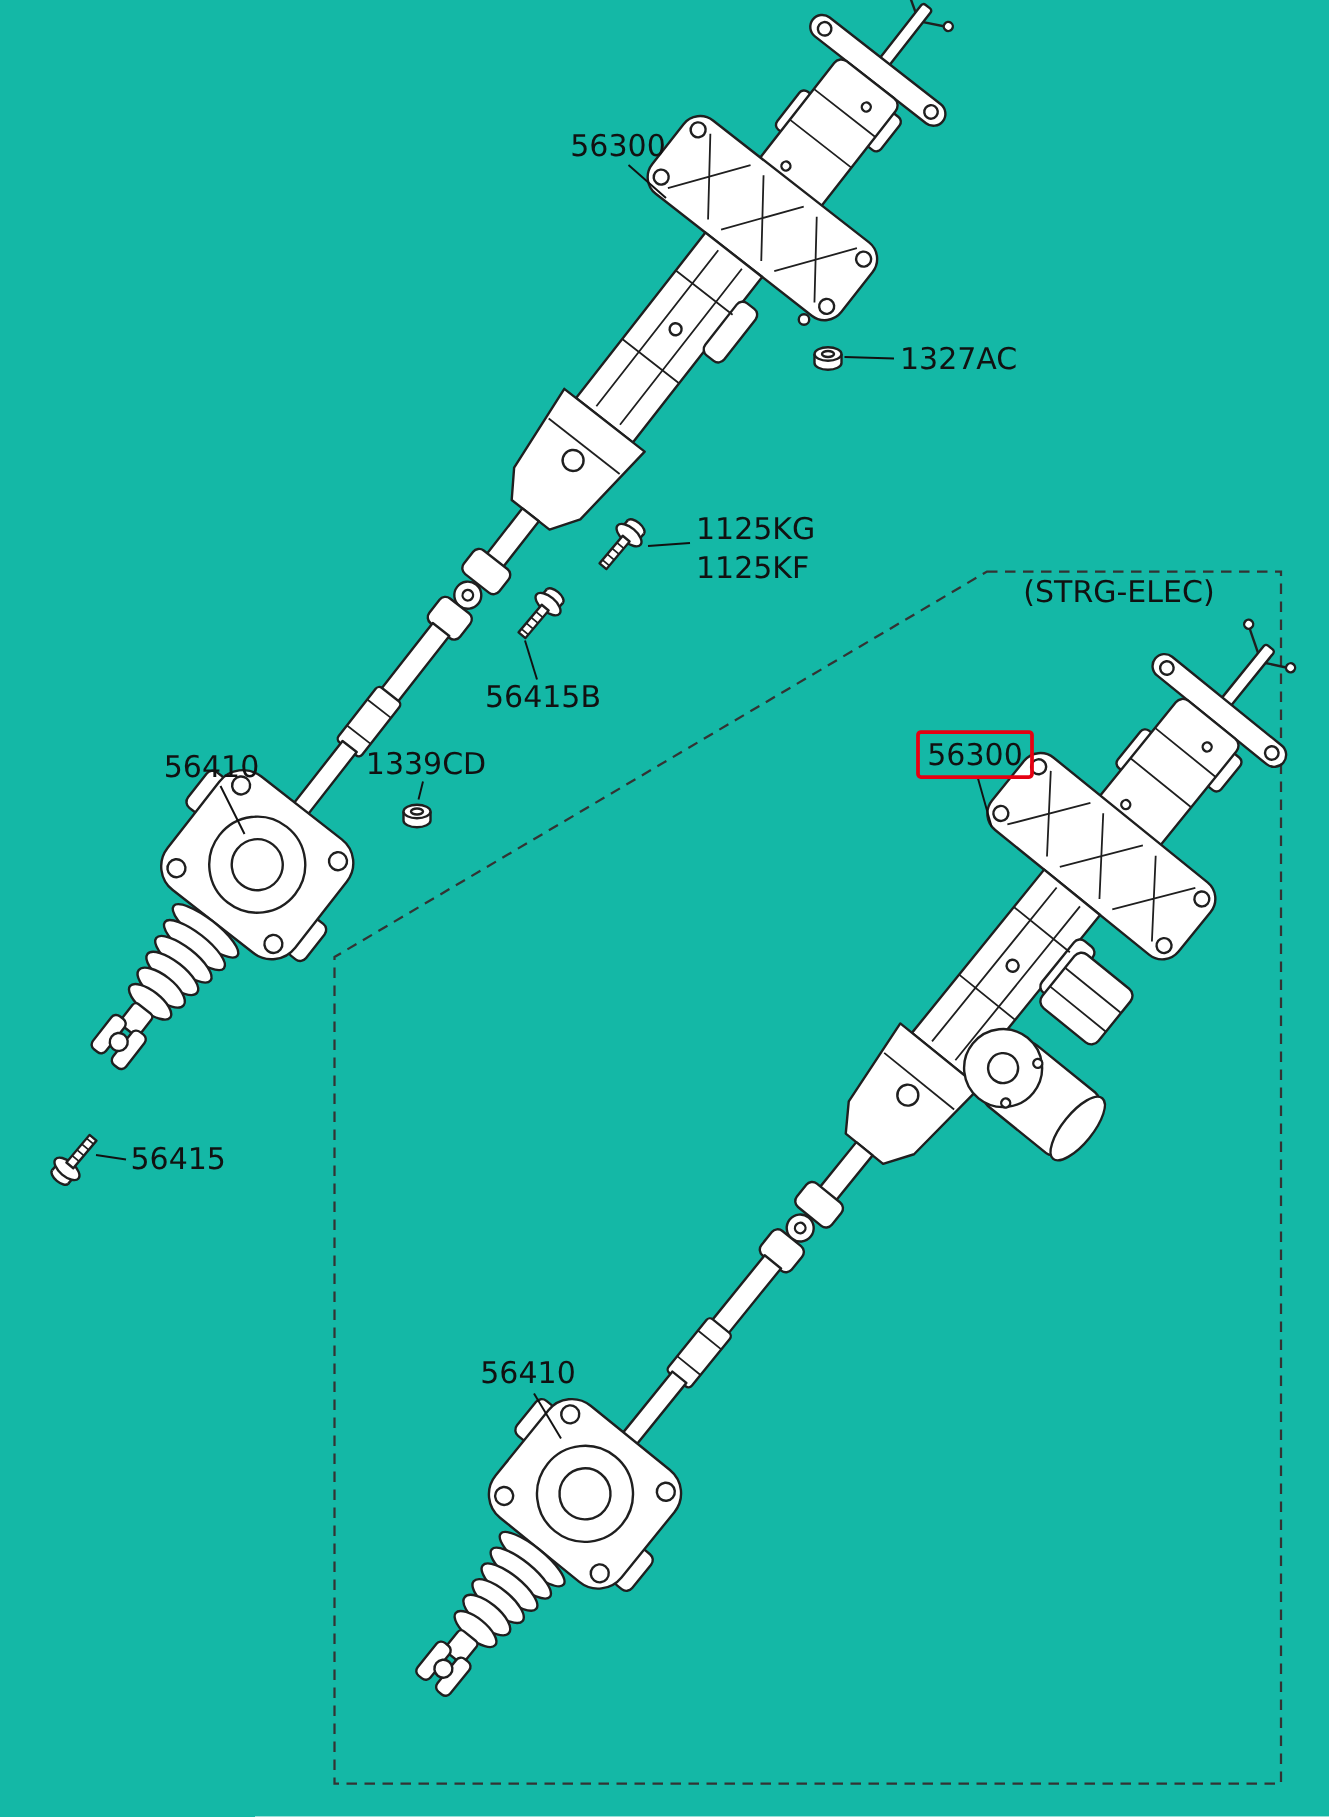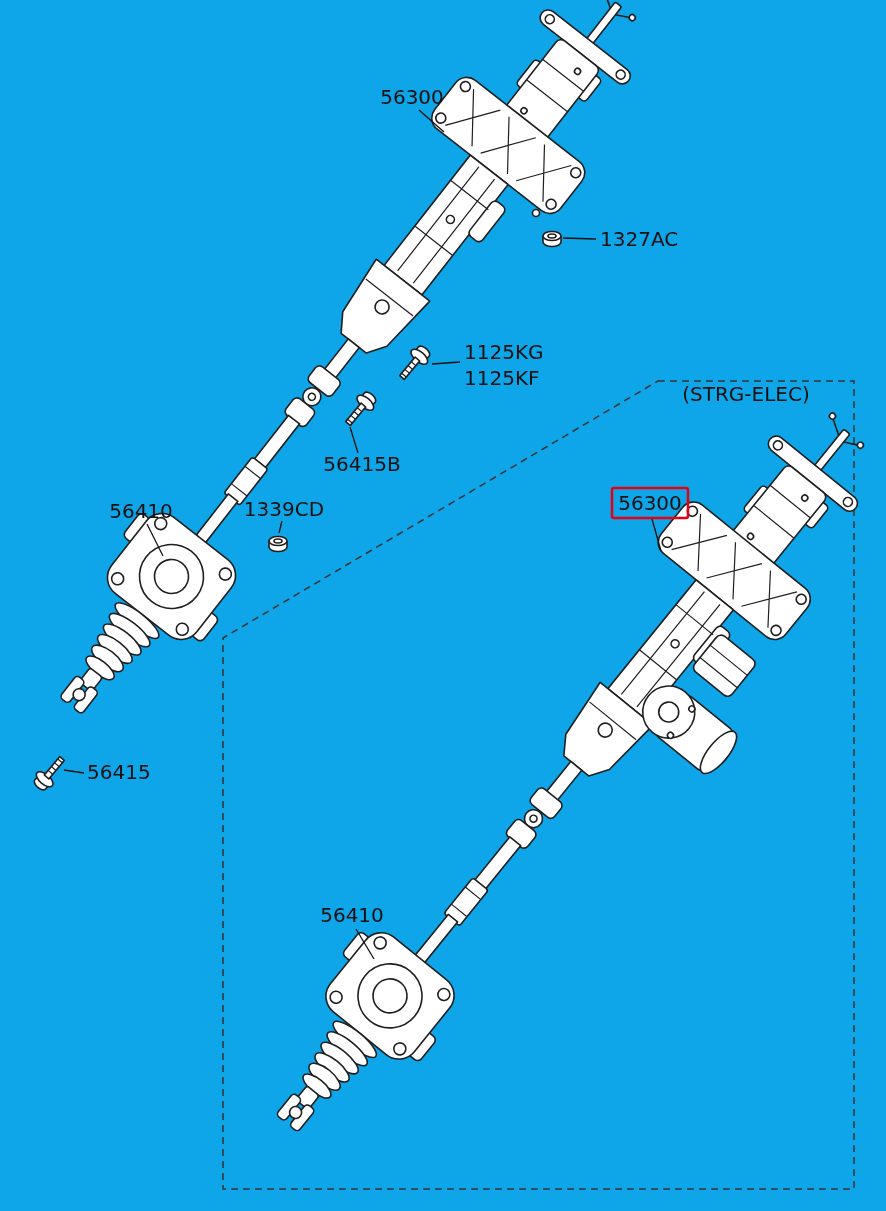--- a/index.html
+++ b/index.html
@@ -1,16 +1,16 @@
 <!DOCTYPE html>
 <html><head>
 <meta charset="utf-8">
 <style>
   html,body { margin:0; padding:0; background:#ffffff; }
-  .stage { position:relative; width:886px; height:1211px; background:#0ea5e9; overflow:hidden; }
+  .stage { position:relative; width:886px; height:1211px; background:#14b8a6; overflow:hidden; }
   svg { position:absolute; inset:0; }
   .callout-text { font-family:"DejaVu Sans", sans-serif; font-size:20px; fill:#111; }
   .region-text  { font-family:"DejaVu Sans", sans-serif; font-size:20px; fill:#111; }
   .part  { fill:#ffffff; stroke:#1f1f1f; stroke-width:1.6; stroke-linejoin:round; }
   .thin  { fill:none; stroke:#1f1f1f; stroke-width:1.2; }
   .leader{ stroke:#111; stroke-width:1.3; fill:none; }
   .dashed{ fill:none; stroke:#333; stroke-width:1.5; stroke-dasharray:7 5; }
 </style>
 </head>
 <body>

